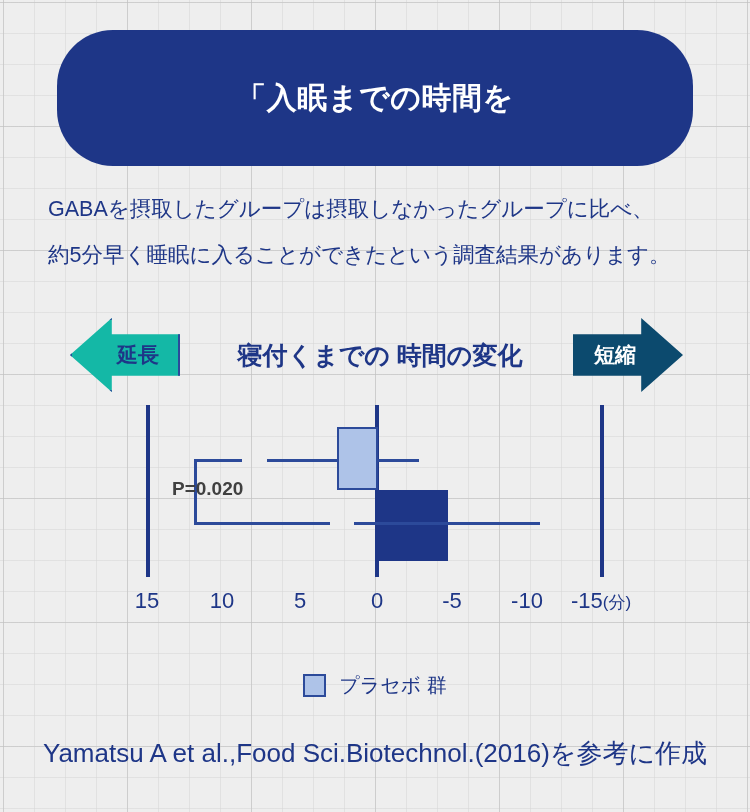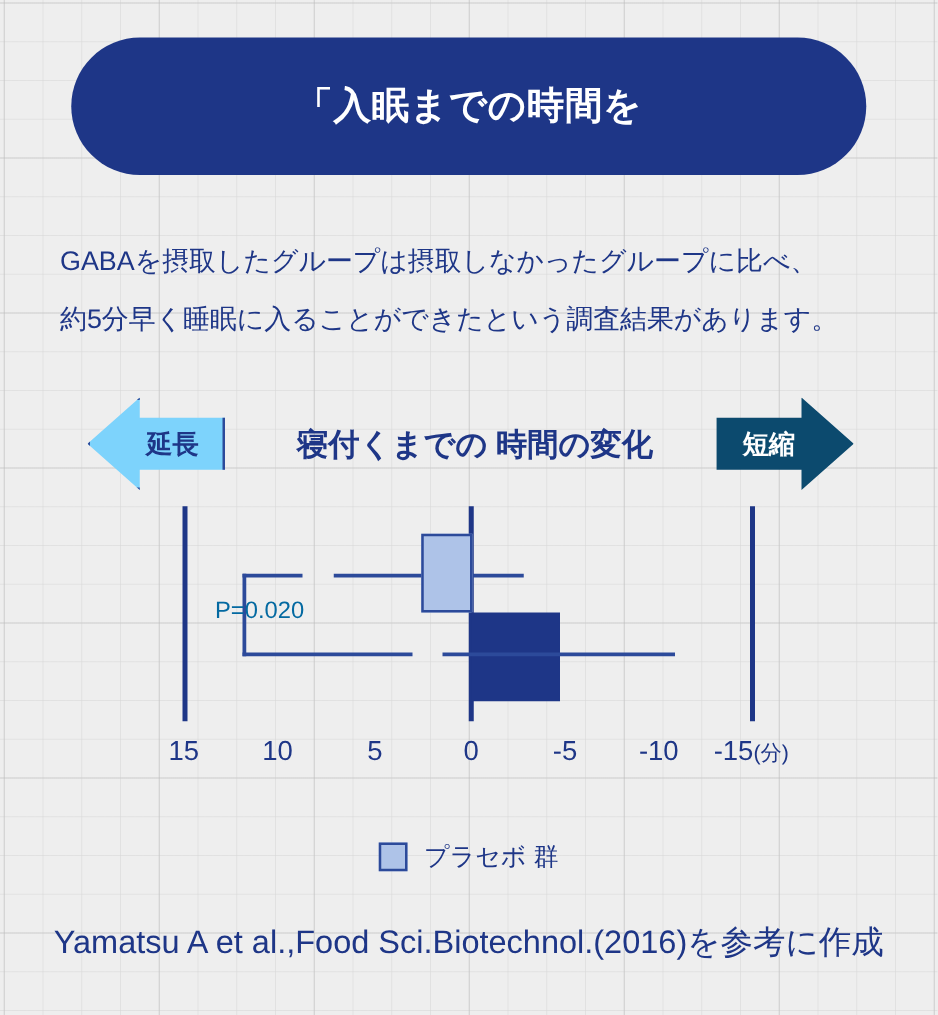--- a/index.html
+++ b/index.html
@@ -26,21 +26,21 @@
     background-position: 3px 2px, 3px 2px, 3px 2px, 3px 2px;
     color: #1e3687;
   }
 
   
   .banner {
     position: absolute;
     left: 57px;
     top: 30px;
     width: 636px;
-    height: 110px;
+    height: 136px;
     background: #1e3687;
     border-radius: 56px;
     display: flex;
     flex-direction: row;
     align-items: center;
     justify-content: center;
     box-sizing: border-box;
   }
   .banner-line {
     color: #ffffff;
@@ -84,21 +84,21 @@
     height: 74px;
     display: flex;
     align-items: center;
     justify-content: center;
     font-size: 21px;
     font-weight: bold;
     box-sizing: border-box;
   }
   .arrow-left {
     left: 70px;
-    background: #7dd3fc;
+    background: #14b8a6;
     border: 2px solid #2c4a9a;
     color: #1e3687;
     clip-path: polygon(0% 50%, 38% 0%, 38% 22%, 100% 22%, 100% 78%, 38% 78%, 38% 100%);
     padding-left: 26px;
   }
   .arrow-right {
     left: 573px;
     background: #0c4a6e;
     color: #ffffff;
     clip-path: polygon(100% 50%, 62% 0%, 62% 22%, 0% 22%, 0% 78%, 62% 78%, 62% 100%);
@@ -190,22 +190,23 @@
     position: absolute;
     left: 194px; top: 126px;
     width: 136px; height: 3px;
     background: #2c4a9a;
   }
   .pv-label {
     position: absolute;
     left: 172px;
     top: 82px;
     font-size: 19px;
-    color: #0369a1;
-    white-space: nowrap;
+    color: #404040;
+    white-space: nowrap;
+    font-weight: bold;
   }
 
   
   .axis-labels {
     position: absolute;
     left: 0;
     top: 588px;
     width: 750px;
     height: 32px;
   }

